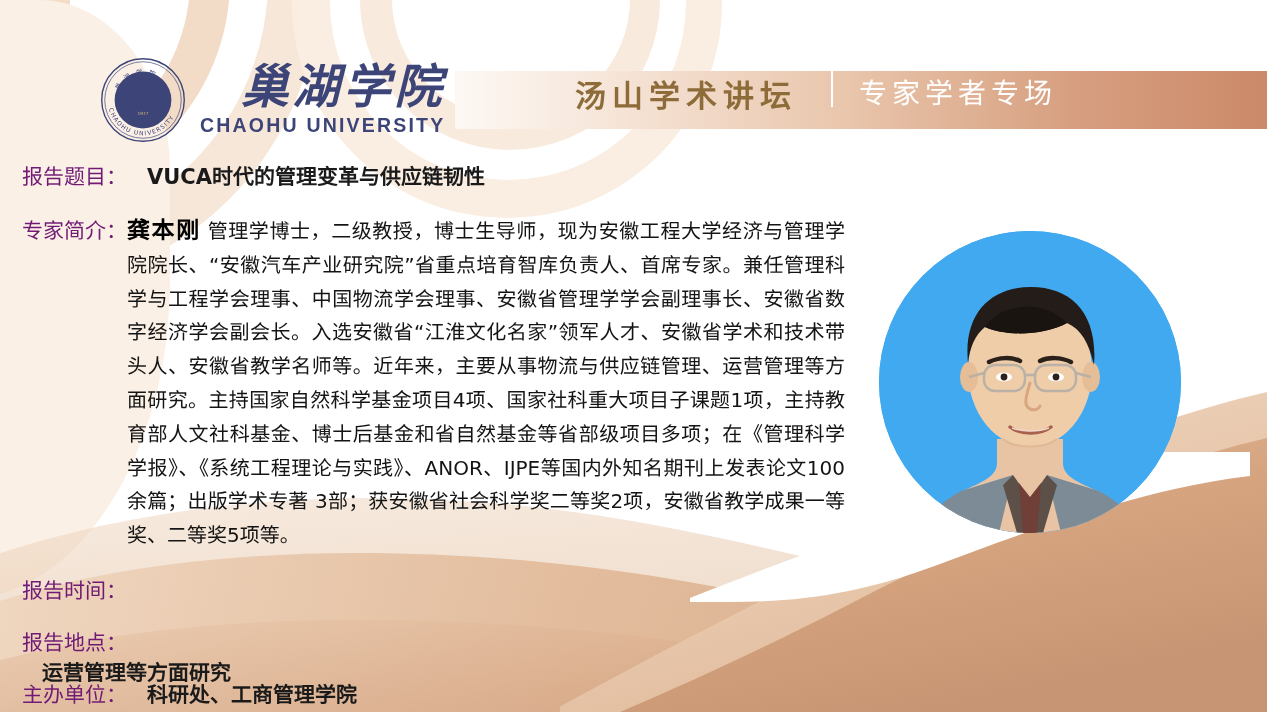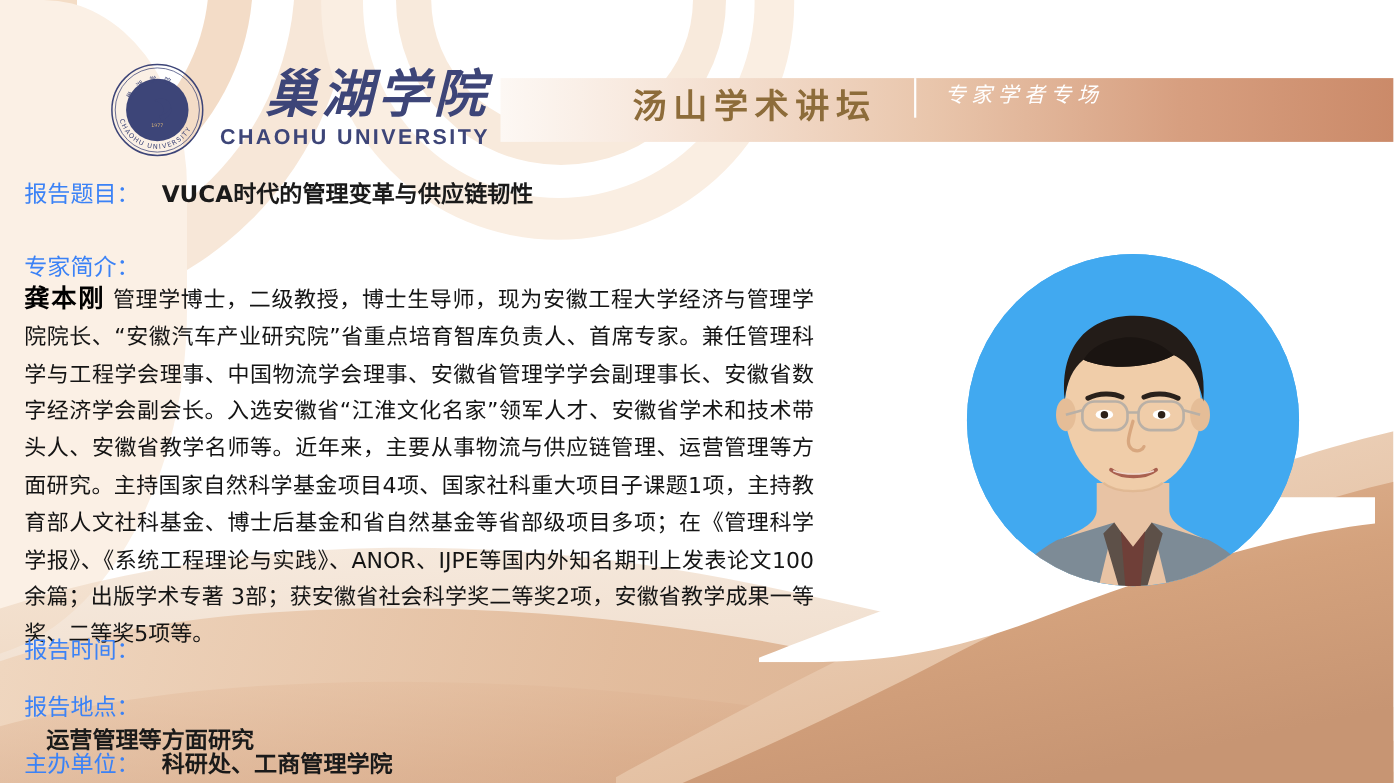--- a/index.html
+++ b/index.html
@@ -150,24 +150,23 @@
     color: #8d6c3a;
   }
   .banner-div {
     width: 2px;
     height: 36px;
     background: #ffffff;
     margin: 0 26px 0 34px;
   }
   .banner-sub {
     font-family: "Liberation Serif", "DejaVu Serif", serif;
-    font-size: 19px;
+    font-size: 28px;
     letter-spacing: 5px;
     color: #ffffff;
-    font-style: italic;
   }
 
   .logo-wrap {
     position: absolute;
     left: 100px;
     top: 0px;
     display: flex;
     align-items: center;
     gap: 14px;
   }
@@ -193,34 +192,34 @@
 
   
   .row {
     position: absolute;
     display: flex;
     align-items: flex-start;
   }
   .label {
     font-family: "DejaVu Sans", "Liberation Sans", sans-serif;
     font-size: 21px;
-    color: #3b82f6;
+    color: #701a75;
     white-space: nowrap;
     flex: none;
   }
   .value-bold {
     font-family: "DejaVu Sans", "Liberation Sans", sans-serif;
     font-size: 21px;
     font-weight: bold;
     color: #1a1a1a;
     margin-left: 20px;
   }
 
   #row-title { left: 22px; top: 160px; }
-  #row-bio   { left: 22px; top: 226px; flex-direction: column; }
+  #row-bio   { left: 22px; top: 214px; }
   #row-time  { left: 22px; top: 574px; }
   #row-place { left: 22px; top: 626px; flex-direction: column; }
   #row-org   { left: 22px; top: 678px; }
 
   .bio-body {
     width: 718px;
     font-family: "DejaVu Sans", "Liberation Sans", sans-serif;
     font-size: 20px;
     line-height: 33.8px;
     color: #141414;

